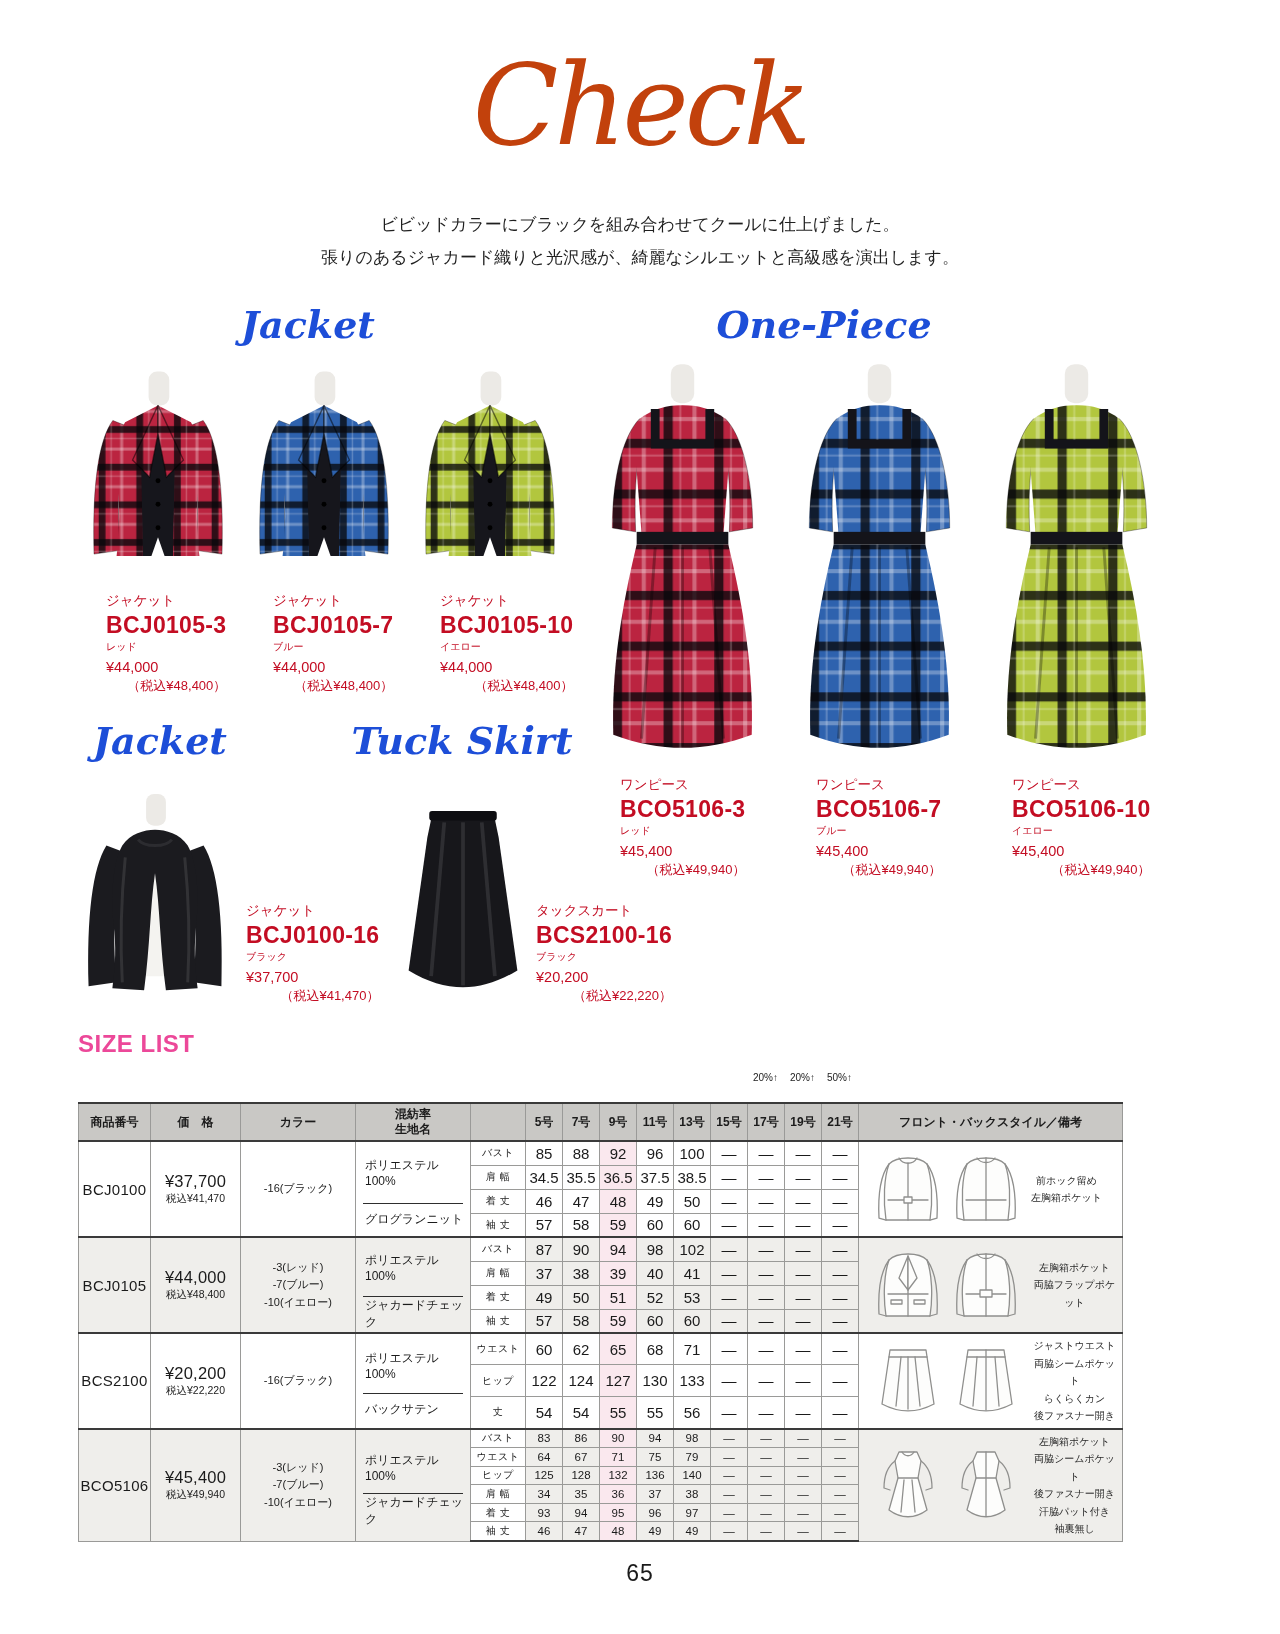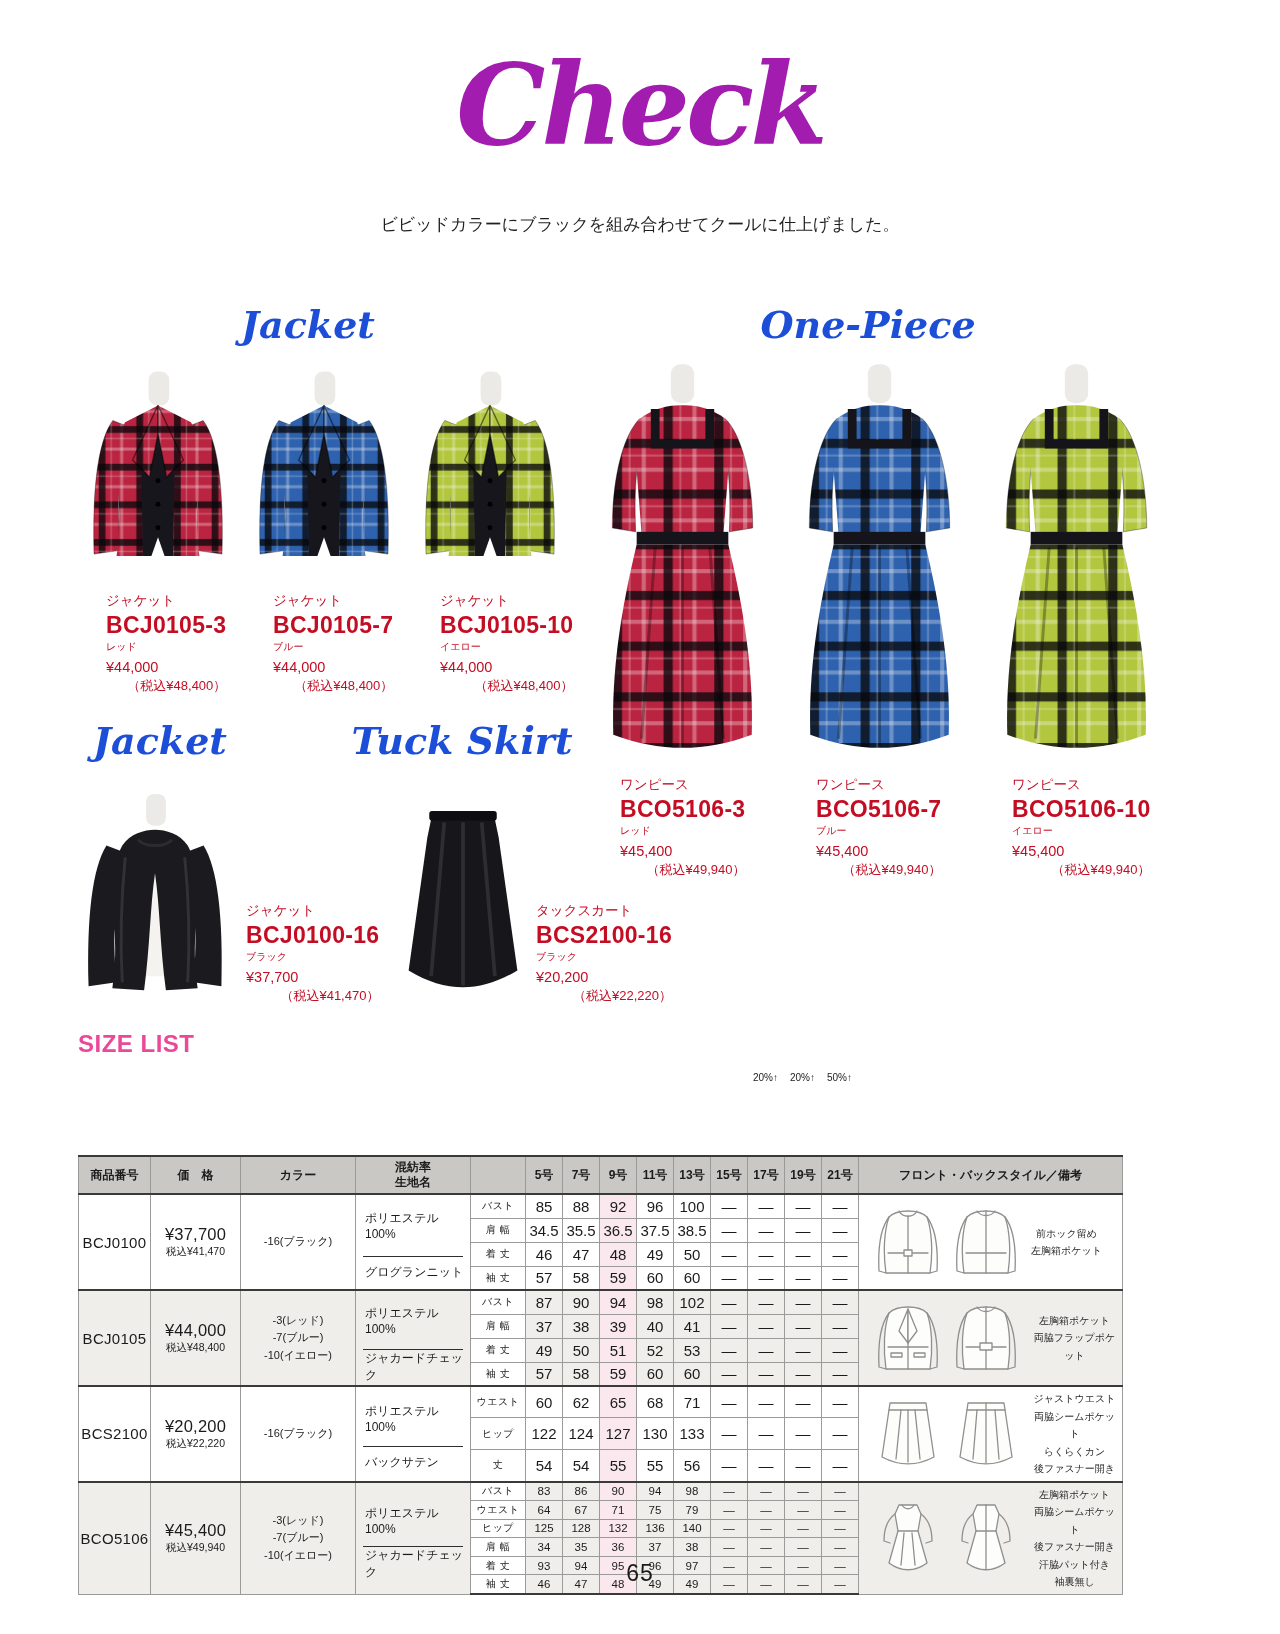--- a/index.html
+++ b/index.html
@@ -1,22 +1,22 @@
 <!DOCTYPE html>
 <html><head>
 <meta charset="utf-8">
 <style>
   html,body{margin:0;padding:0;background:#ffffff;}
   .page{position:relative;width:1280px;height:1634px;background:#fff;overflow:hidden;
         font-family:"Liberation Sans","DejaVu Sans",sans-serif;color:#1b1b1b;}
 
   
   .check-title{position:absolute;top:38px;left:0;width:100%;text-align:center;
-    font-family:"DejaVu Serif",serif;font-style:italic;font-weight:700;
-    font-size:112px;letter-spacing:-4px;color:#a21caf;line-height:1.2;}
+    font-family:"DejaVu Serif",serif;font-style:italic;font-weight:400;
+    font-size:112px;letter-spacing:-4px;color:#c2410c;line-height:1.2;}
   .desc{position:absolute;top:208px;left:0;width:100%;text-align:center;
     font-family:Liberation Sans, sans-serif;font-size:17px;color:#1f1f1f;line-height:1.95;}
   .script-hdr{position:absolute;transform:translateX(-50%);
     font-family:"DejaVu Serif",serif;font-style:italic;font-weight:700;
     font-size:38px;color:#1d4ed8;letter-spacing:0px;white-space:nowrap;}
 
   
   .photo{position:absolute;}
   .photo svg{display:block;width:100%;height:100%;}
   .product-label{position:absolute;color:var(--accent,#c30d23);font-size:13.5px;line-height:1.4;}
@@ -25,21 +25,21 @@
   .product-label .colorname{font-size:10px;}
   .product-label .price{font-size:14.5px;margin-top:3px;}
   .product-label .tax{font-size:13px;text-align:right;}
 
   
   .sizelist-title{position:absolute;left:78px;top:1030px;font-size:24px;font-weight:bold;
     letter-spacing:.5px;color:#ec4899;}
   .stretch-notes{position:absolute;left:747px;top:1072px;width:111px;display:flex;}
   .stretch-notes span{width:37px;text-align:center;font-size:10px;color:#222;}
 
-  table.sizes{position:absolute;left:78px;top:1155px;width:1044px;border-collapse:collapse;
+  table.sizes{position:absolute;left:78px;top:1102px;width:1044px;border-collapse:collapse;
     table-layout:fixed;background:#fca5a5;}
   table.sizes th,table.sizes td{border:1px solid #9a9a98;padding:0;}
   table.sizes thead th{background:#c9c8c5;font-size:12px;font-weight:bold;color:#1b1b1b;
     height:36px;border-top:2px solid #3a3a3a;border-bottom:2px solid #3a3a3a;text-align:center;line-height:1.25;}
   table.sizes td{text-align:center;vertical-align:middle;color:#1b1b1b;background:#fff;}
   tr.alt td{background:#efeeeb;}
   td.mlabel{font-size:10px;background:#fff !important;letter-spacing:.5px;}
   td.val{font-size:15px;}
   tr.small td.val{font-size:11.5px;}
   td.val.hl{background:#fae8ee !important;}
@@ -64,24 +64,25 @@
     font-size:23px;color:#1a1a1a;letter-spacing:1px;}
 </style>
 </head>
 <body>
 
 <div class="page" style="--accent: #c30d23;">
 
   <div class="check-title">Check</div>
   <div class="desc">
     <div>ビビッドカラーにブラックを組み合わせてクールに仕上げました。</div>
+    <div>張りのあるジャカード織りと光沢感が、綺麗なシルエットと高級感を演出します。</div>
   </div>
 
   <div class="script-hdr" style="left:308px;top:302px">Jacket</div>
-  <div class="script-hdr" style="left:868px;top:302px">One-Piece</div>
+  <div class="script-hdr" style="left:824px;top:302px">One-Piece</div>
   <div class="script-hdr" style="left:160px;top:718px">Jacket</div>
   <div class="script-hdr" style="left:462px;top:718px">Tuck Skirt</div>
 
   <div class="photo" style="left:78px;top:363px;width:160px;height:226px">
       <svg xmlns="http://www.w3.org/2000/svg" viewBox="0 0 170 230">
         <defs>
           <pattern id="jk0" width="40" height="40" patternUnits="userSpaceOnUse">
     <rect width="40" height="40" fill="#bb2440"></rect>
     <rect x="4.8" width="3.2" height="40" fill="rgba(255,255,255,0.30)"></rect>
     <rect y="4.8" width="40" height="3.2" fill="rgba(255,255,255,0.30)"></rect>

